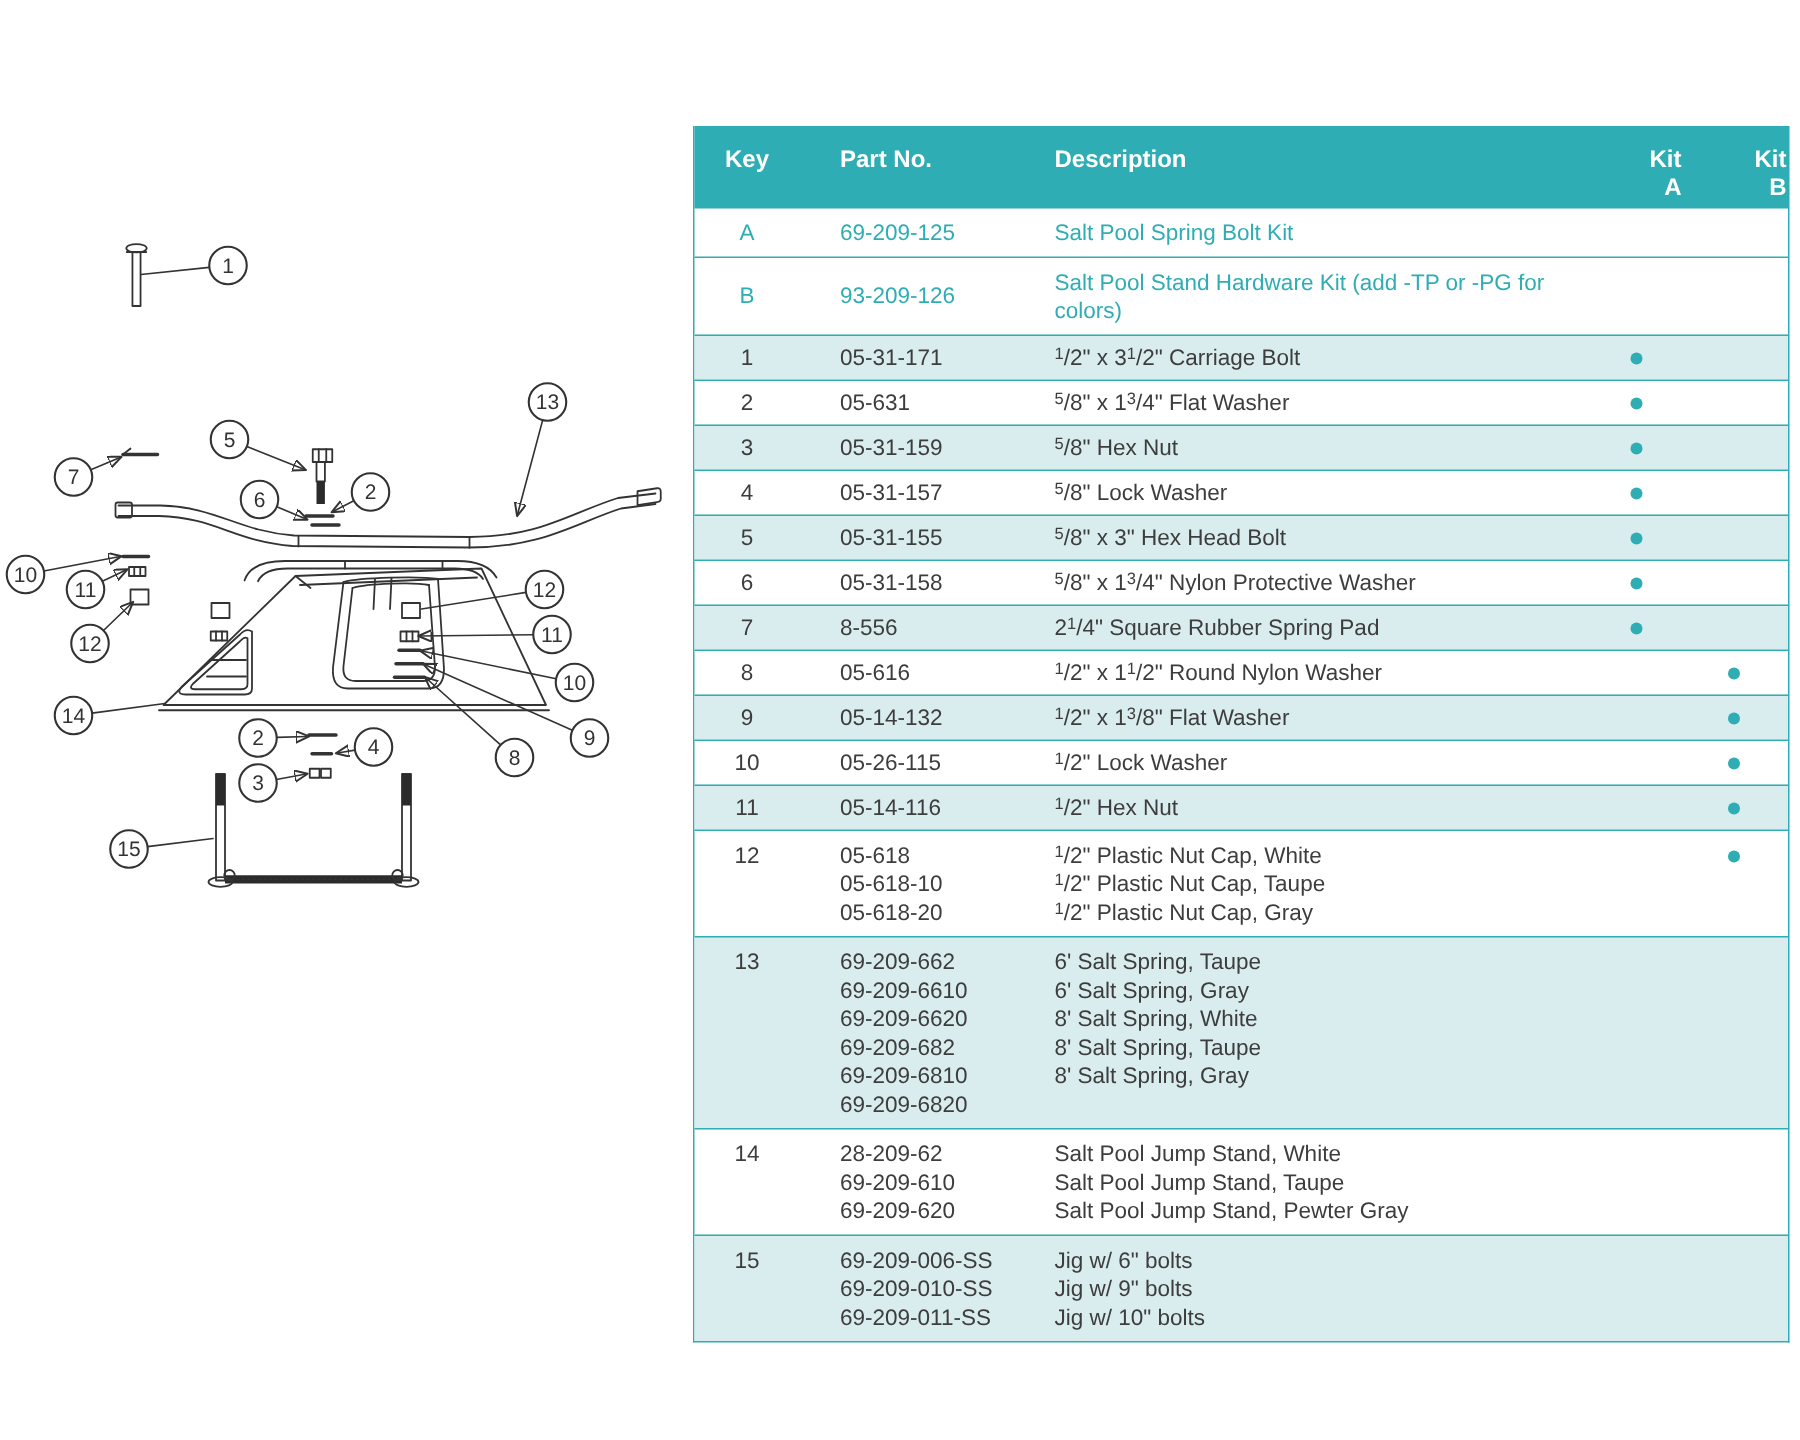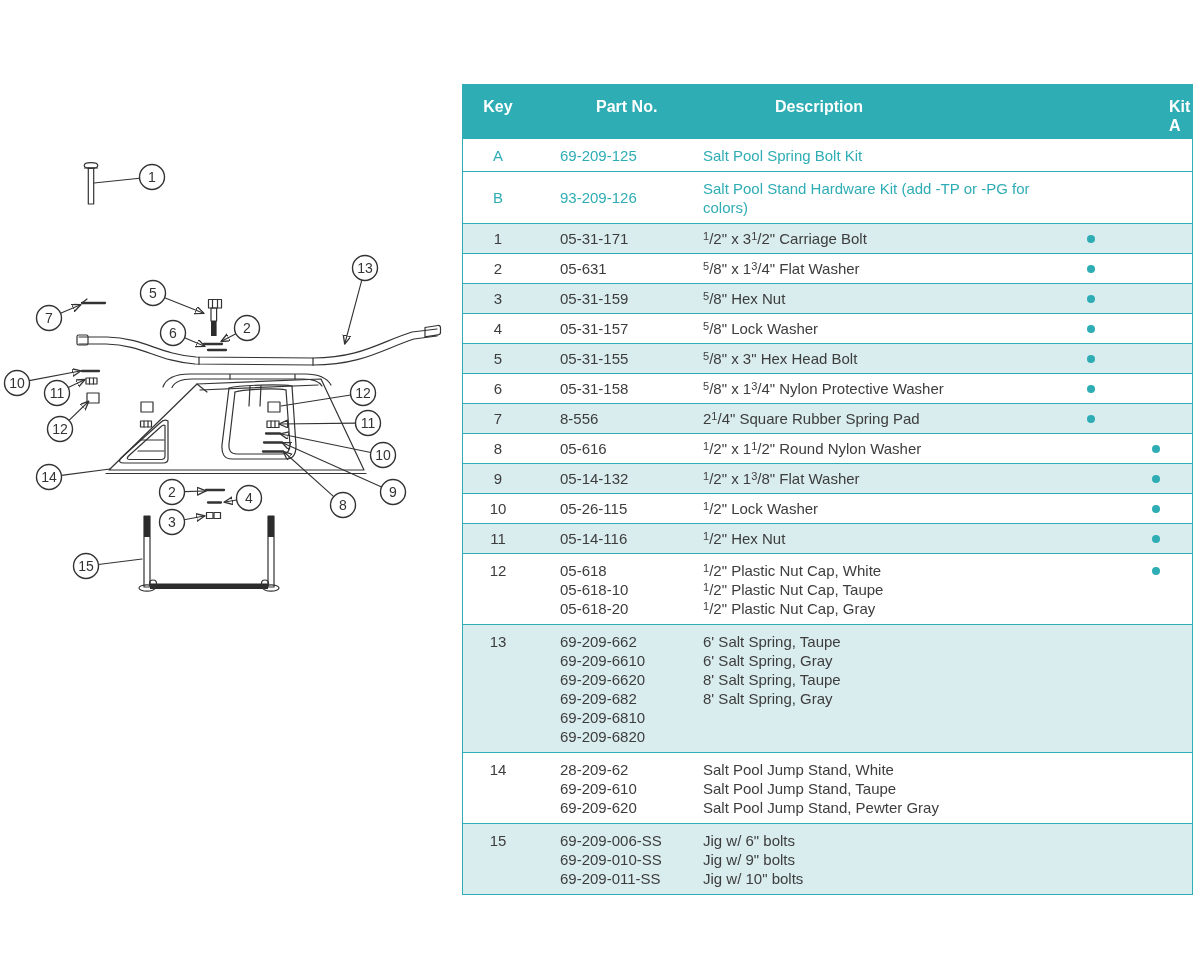--- a/index.html
+++ b/index.html
@@ -19,25 +19,25 @@
   #diagram text{fill:var(--line);stroke:none;font-family:"Liberation Sans",sans-serif;
     font-size:14px;text-anchor:middle;}
   #diagram .co-circle{fill:#fff;stroke-width:1.4;}
   #diagram .leader{stroke-width:1.1;}
 
   .parts-table{position:absolute;left:462px;top:84px;width:731px;box-sizing:border-box;
     border-left:1.5px solid var(--teal);border-right:1.5px solid var(--teal);
     border-bottom:1.5px solid var(--teal);}
   .grid{display:grid;grid-template-columns:70px 143px 385px 60px 70px;}
   .thead{background:var(--teal);color:#fff;font-weight:bold;font-size:16px;
-    height:54px;box-sizing:border-box;padding-top:13px;line-height:19px;gap:36px;}
+    height:54px;box-sizing:border-box;padding-top:13px;line-height:19px;}
   .thead .hc{display:block;}
   .hc.key{text-align:center;}
   .hc.part,.hc.desc{padding-left:27px;}
-  .hc.kit{text-align:left;}
+  .hc.kit{text-align:right;}
   .row{border-top:1.5px solid var(--teal);font-size:15px;line-height:19px;
     padding:5px 0;align-items:center;}
   .row.tint{background:var(--tint);}
   .row.ab{color:var(--teal);padding:6.5px 0;}
   .row.multi{padding:6.5px 0;align-items:start;}
   .c{display:flex;flex-direction:column;justify-content:center;}
   .row.multi .c{justify-content:flex-start;}
   .c.key{align-items:center;text-align:center;}
   .c.part,.c.desc{padding-left:27px;box-sizing:border-box;}
   .c.kit{align-items:center;}
@@ -461,20 +461,21 @@
           <div>69-209-662</div>
           <div>69-209-6610</div>
           <div>69-209-6620</div>
           <div>69-209-682</div>
           <div>69-209-6810</div>
           <div>69-209-6820</div>
         </div>
         <div class="c desc">
           <div>6' Salt Spring, Taupe</div>
           <div>6' Salt Spring, Gray</div>
+          <div>8' Salt Spring, White</div>
           <div>8' Salt Spring, Taupe</div>
           <div>8' Salt Spring, Gray</div>
         </div>
         <div class="c kit"></div>
         <div class="c kit"></div>
       </div>
       <div class="row grid multi">
         <div class="c key">14</div>
         <div class="c part">
           <div>28-209-62</div>

